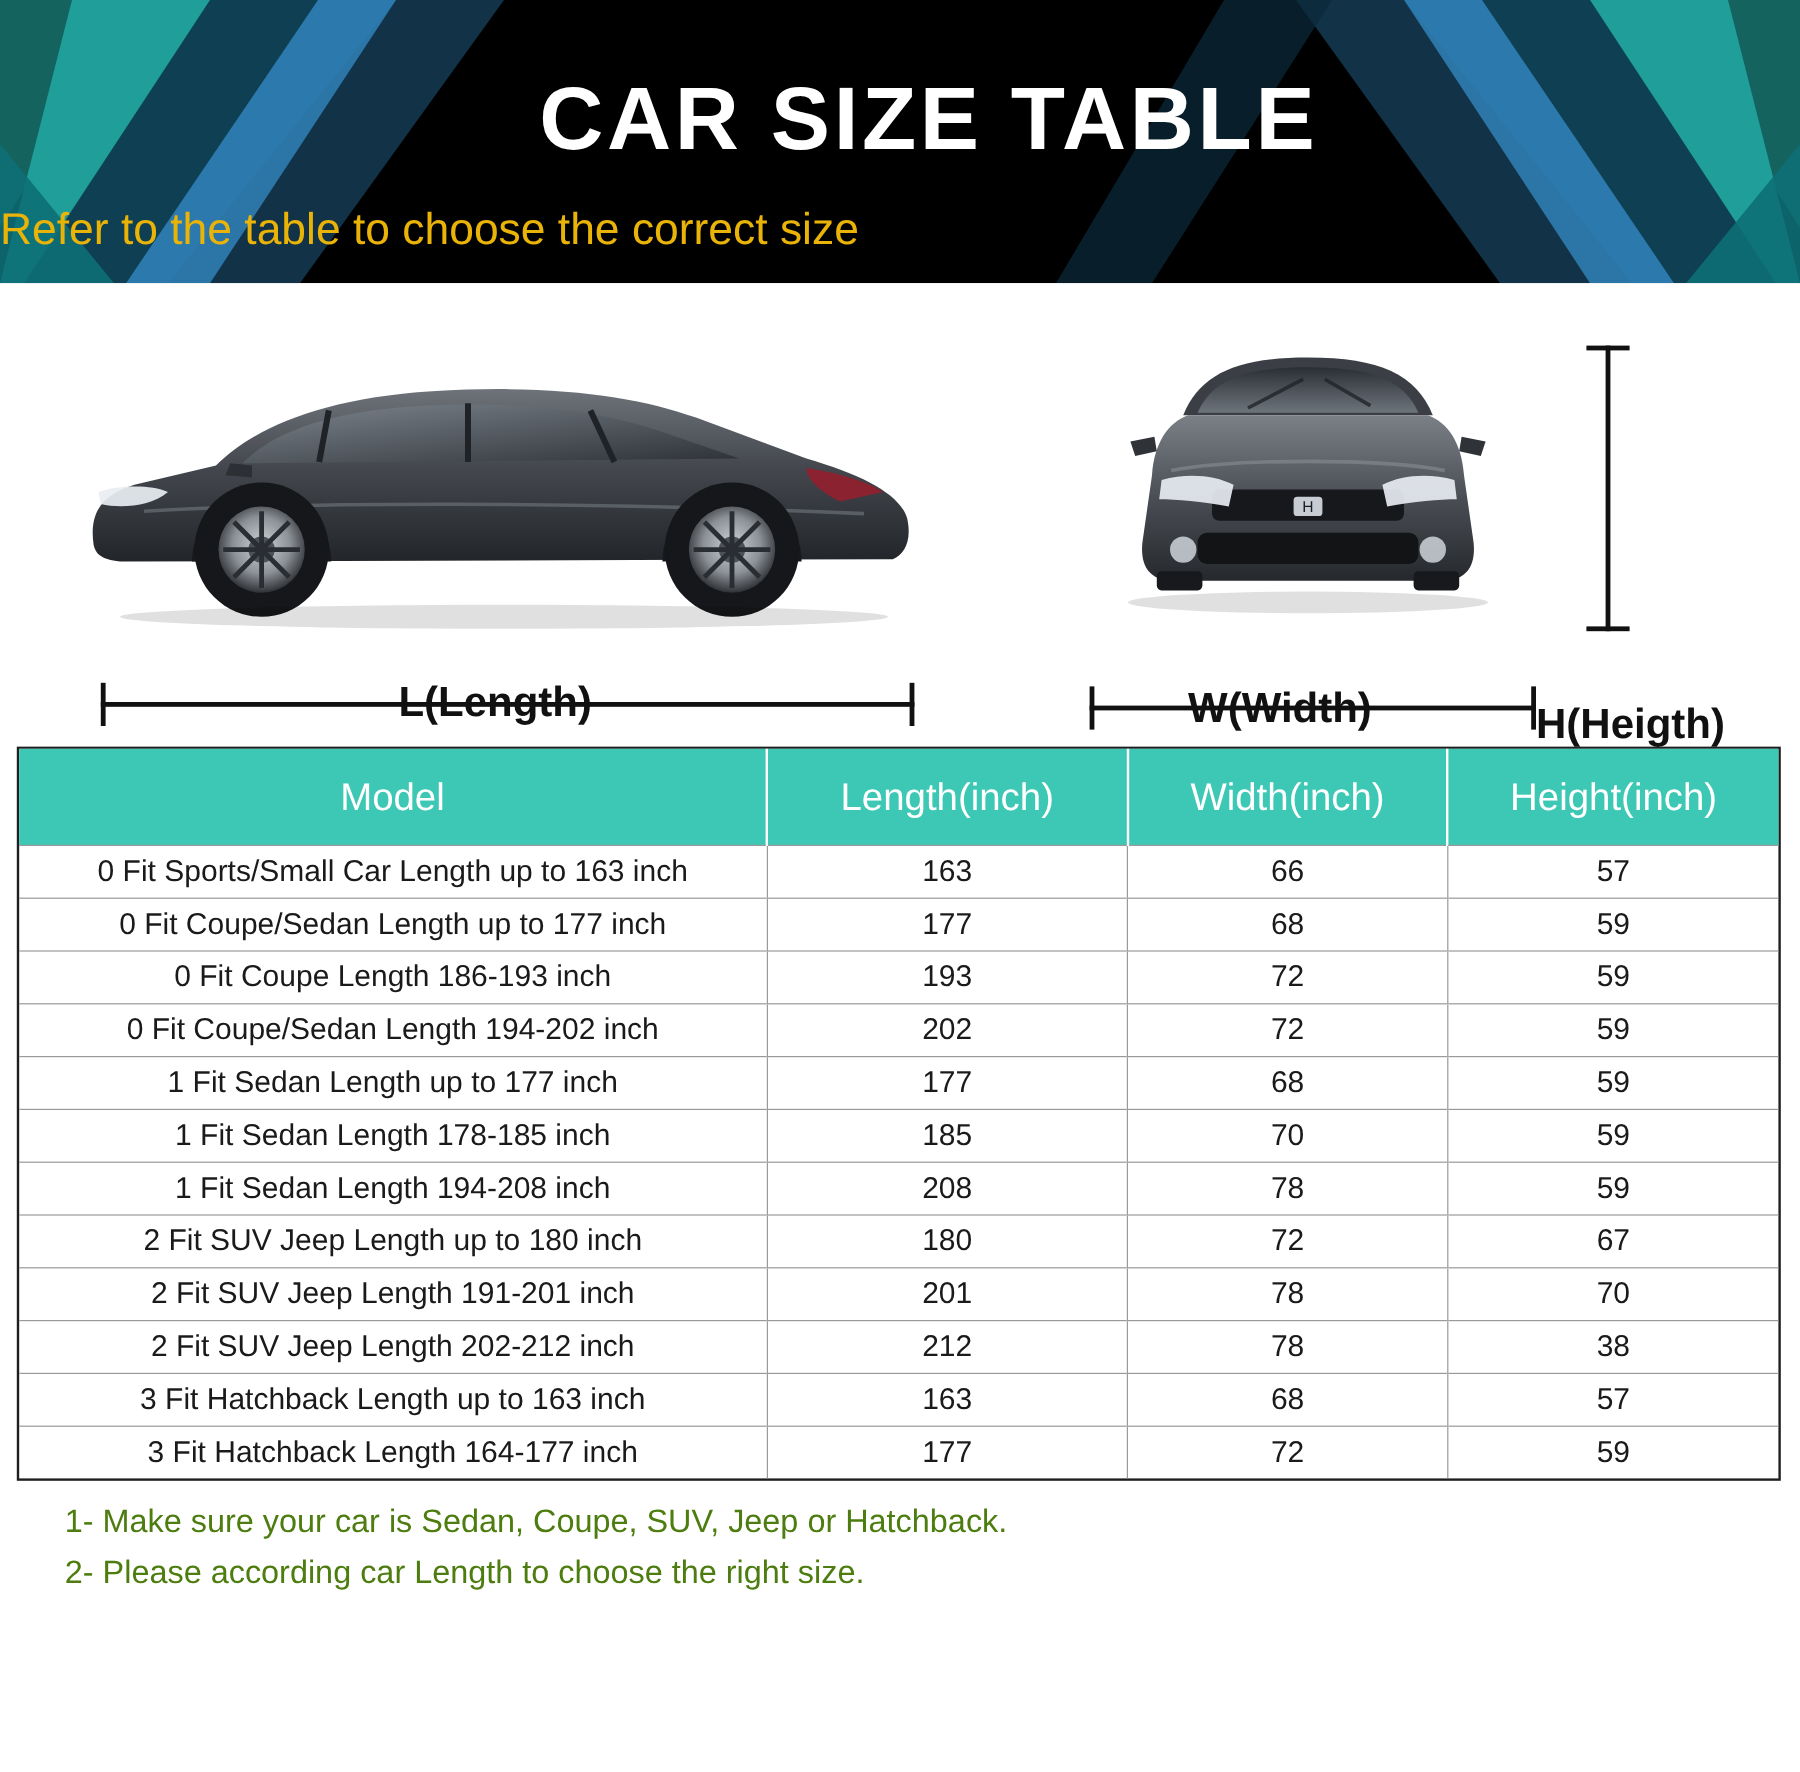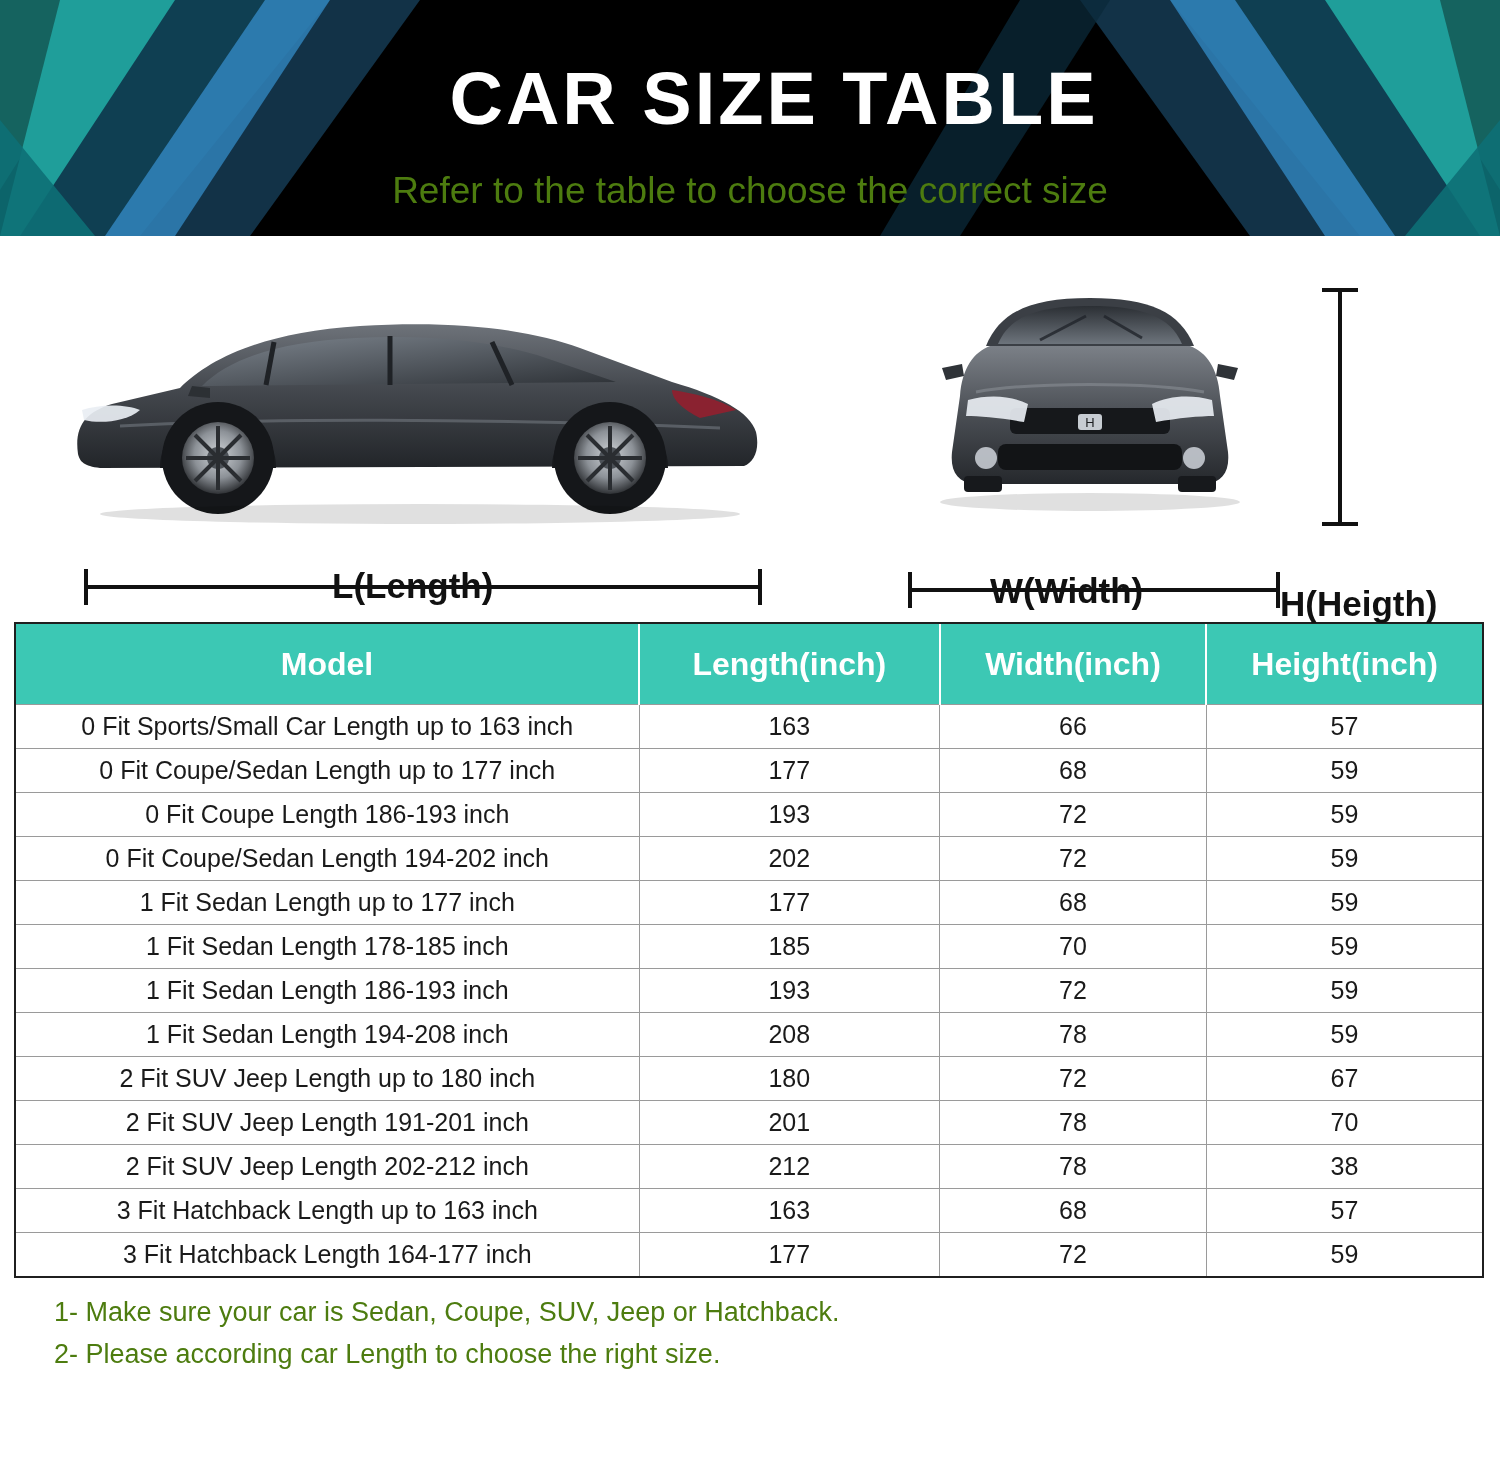--- a/index.html
+++ b/index.html
@@ -37,22 +37,21 @@
     line-height: 1;
     z-index: 5;
     white-space: nowrap;
     margin-left: 24px;
   }
   .banner-sub {
     position: absolute;
     top: 172px;
     left: 0;
     width: 100%;
-    text-align: center;
-    color: #4d7c0f;
+    color: #eab308;
     font-size: 37px;
     font-weight: normal;
     line-height: 1;
     z-index: 5;
     white-space: nowrap;
   }
 
   
   .diagram {
     position: relative;
@@ -105,21 +104,21 @@
   }
   table {
     border-collapse: collapse;
     width: 100%;
     table-layout: fixed;
   }
   thead th {
     background: #3cc8b4;
     color: #ffffff;
     font-size: 32px;
-    font-weight: bold;
+    font-weight: normal;
     height: 78px;
     border-right: 2px solid #ffffff;
     text-align: center;
     vertical-align: middle;
   }
   thead th:last-child { border-right: none; }
   tbody td {
     font-size: 25px;
     color: #1a1a1a;
     height: 41px;
@@ -333,26 +332,20 @@
         <td>68</td>
         <td>59</td>
       </tr>
       <tr>
         <td>1 Fit Sedan Length 178-185 inch</td>
         <td>185</td>
         <td>70</td>
         <td>59</td>
       </tr>
       <tr>
-        <td>1 Fit Sedan Length 186-193 inch</td>
-        <td>193</td>
-        <td>72</td>
-        <td>59</td>
-      </tr>
-      <tr>
         <td>1 Fit Sedan Length 194-208 inch</td>
         <td>208</td>
         <td>78</td>
         <td>59</td>
       </tr>
       <tr>
         <td>2 Fit SUV Jeep Length up to 180 inch</td>
         <td>180</td>
         <td>72</td>
         <td>67</td>

